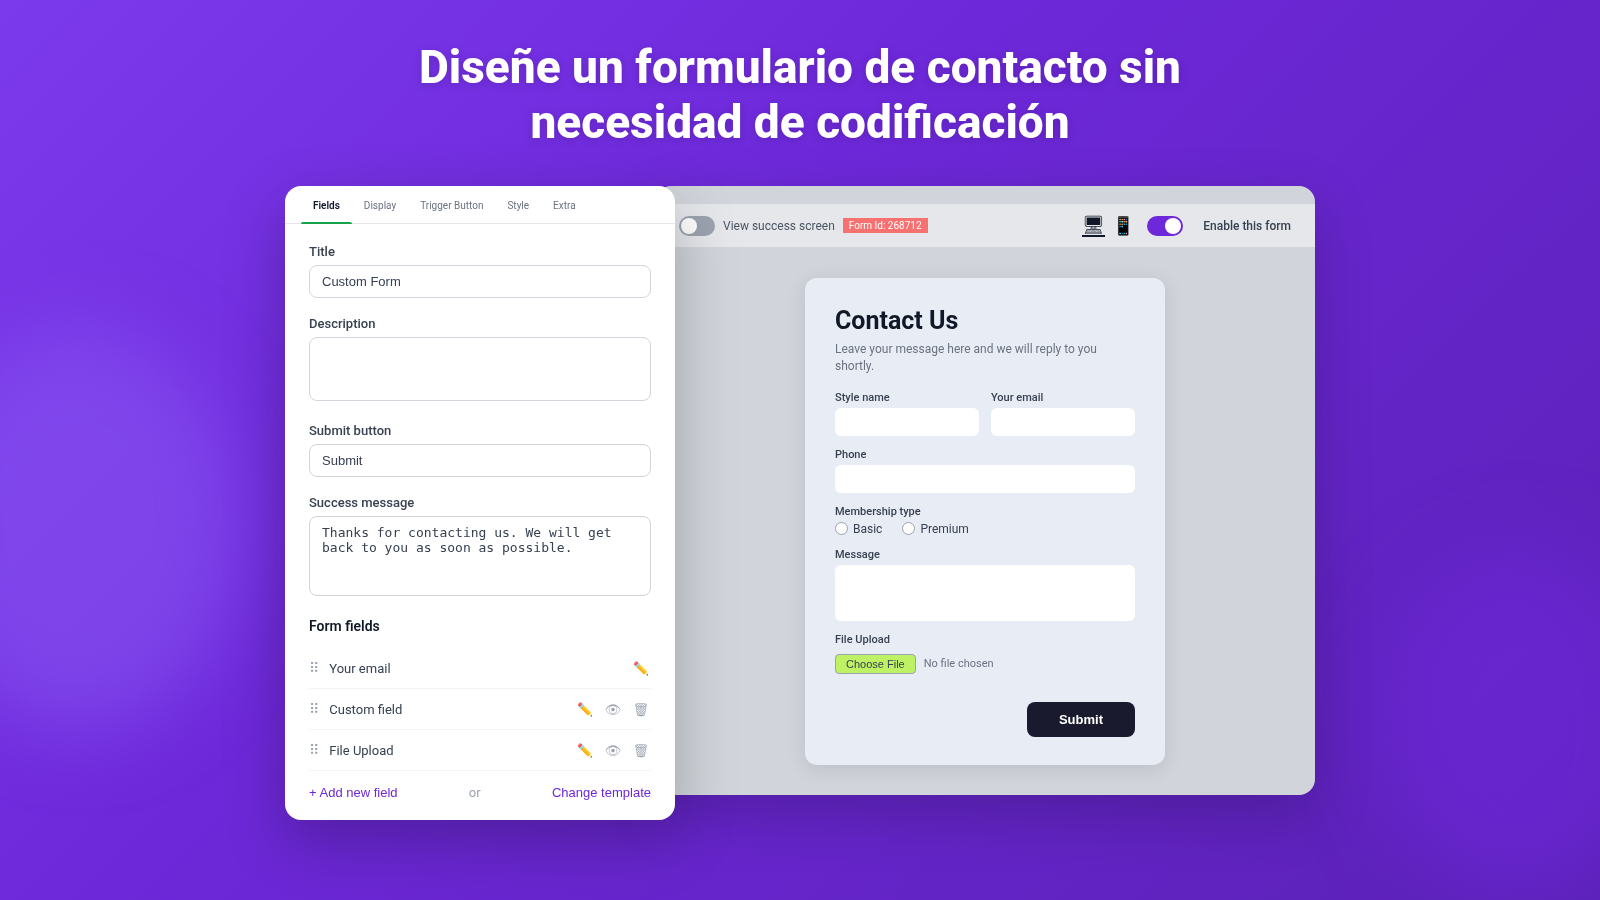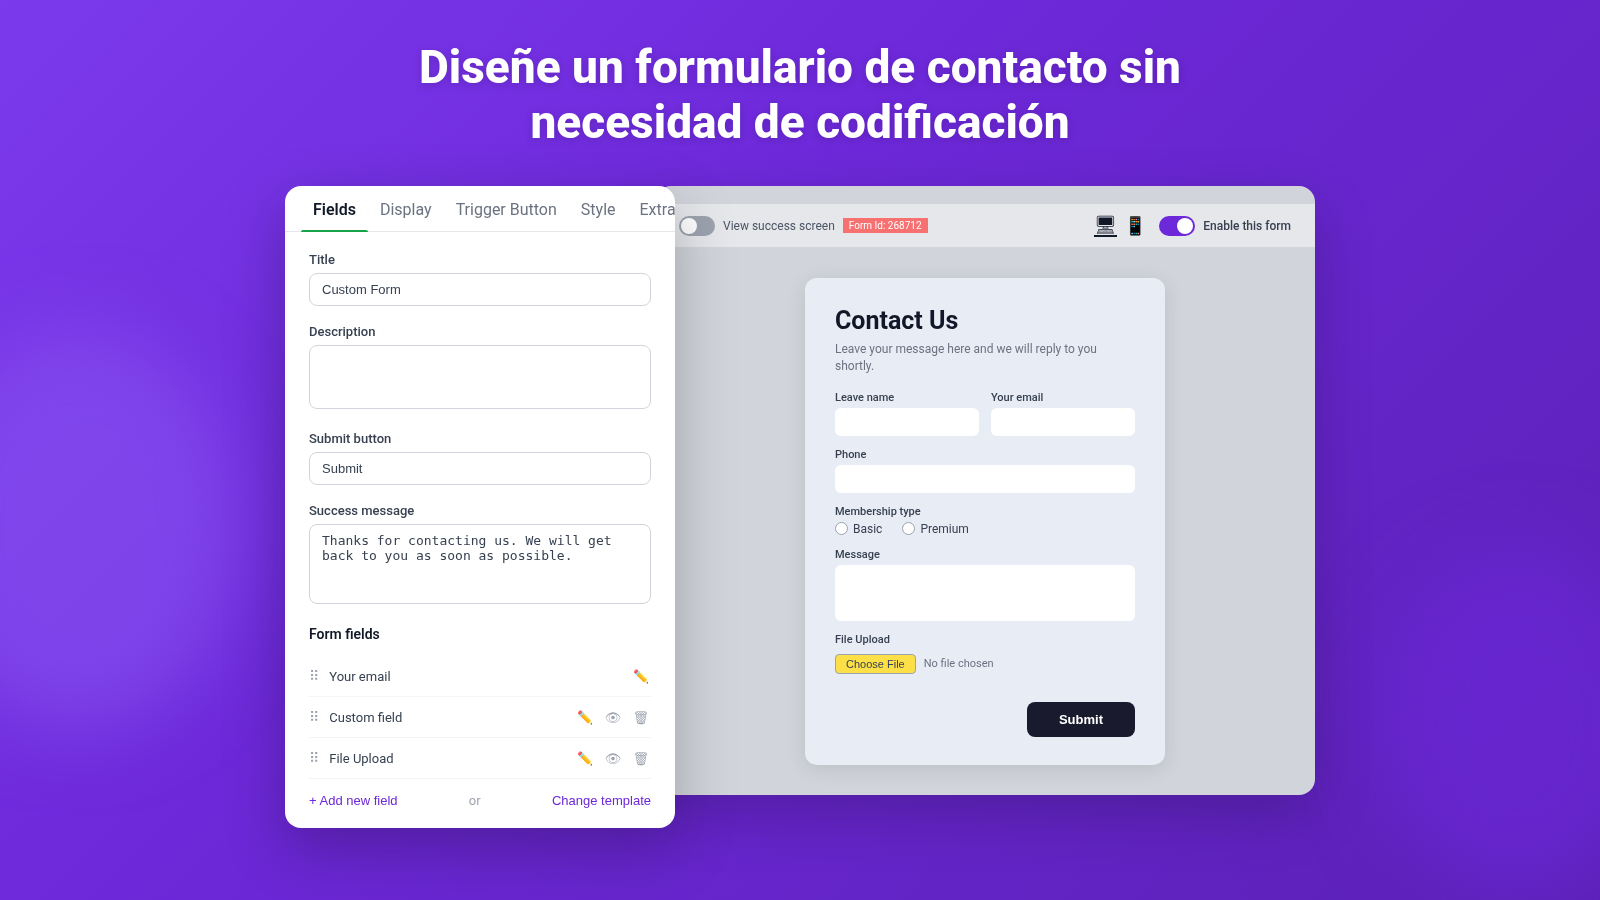--- a/index.html
+++ b/index.html
@@ -75,21 +75,21 @@
     }
 
     
     .tabs {
       display: flex;
       border-bottom: 1px solid #e5e7eb;
       padding: 0 16px;
     }
     .tab {
       padding: 14px 12px 12px;
-      font-size: 16px;
+      font-size: 10px;
       color: #6b7280;
       cursor: pointer;
       position: relative;
       white-space: nowrap;
     }
     .tab.active {
       color: #111827;
       font-weight: 600;
     }
     .tab.active::after {
@@ -287,21 +287,21 @@
       color: #6b7280;
       cursor: pointer;
     }
     .device-icon.active {
       color: #111827;
       border-bottom: 2px solid #111827;
     }
     .enable-toggle-wrap {
       display: flex;
       align-items: center;
-      gap: 8px;
+      gap: 20px;
     }
     .toggle-switch.on {
       background: #6d28d9;
     }
     .enable-label {
       font-size: 12px;
       color: #374151;
       font-weight: 500;
     }
 
@@ -390,21 +390,21 @@
       border: 1.5px solid #9ca3af;
       background: #fff;
     }
     .file-upload-row {
       display: flex;
       align-items: center;
       gap: 8px;
       margin-top: 4px;
     }
     .choose-file-btn {
-      background: #fde047;
+      background: #bef264;
       border: 1px solid #9ca3af;
       border-radius: 4px;
       padding: 3px 10px;
       font-size: 11px;
       color: #374151;
       cursor: pointer;
     }
     .no-file-text {
       font-size: 11px;
       color: #6b7280;
@@ -529,21 +529,21 @@
         </div>
       </div>
 
       <div class="right-panel-content">
         <div class="contact-form-card">
           <div class="contact-form-title">Contact Us</div>
           <div class="contact-form-desc">Leave your message here and we will reply to you shortly.</div>
 
           <div class="form-row-two">
             <div class="form-group no-margin">
-              <span class="form-field-label">Leave name</span>
+              <span class="form-field-label">Style name</span>
               <input class="form-field-input" type="text" style="">
             </div>
             <div class="form-group no-margin">
               <span class="form-field-label">Your email</span>
               <input class="form-field-input" type="email" style="">
             </div>
           </div>
 
           <div class="form-group">
             <span class="form-field-label">Phone</span>

